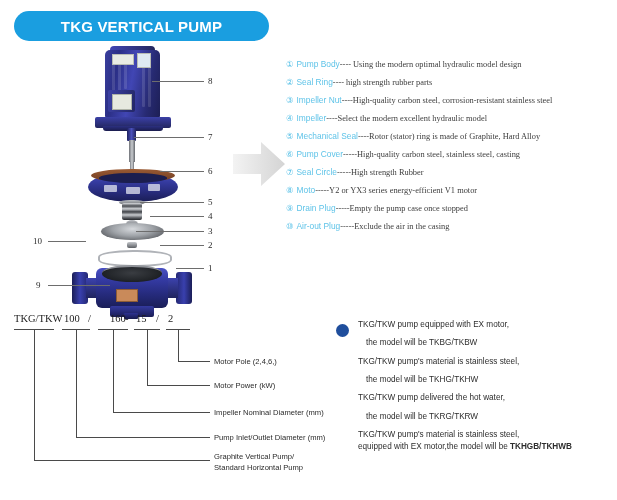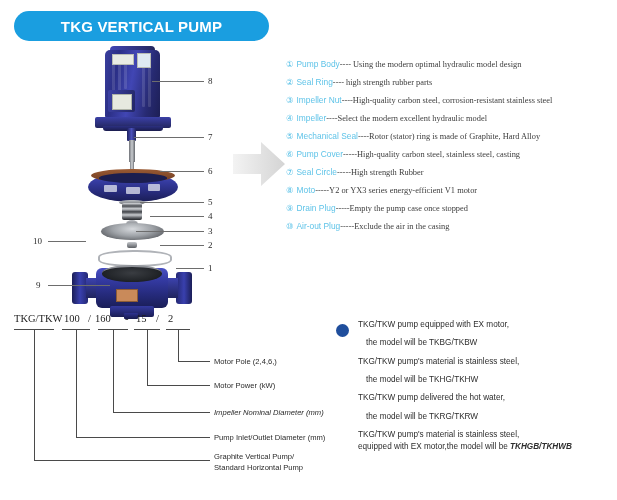--- a/index.html
+++ b/index.html
@@ -192,21 +192,21 @@
   .notes{position:absolute;left:336px;top:320px;width:281px;}
   .note-bullet{
     position:absolute;left:0px;top:4px;width:13px;height:13px;
     border-radius:50%;background:#1f4e9c;
   }
   .note-line{
     font-size:8.2px;color:#2d2d2d;line-height:1.2;margin-bottom:8.5px;
     white-space:nowrap;
   }
   .note-line.indent{padding-left:8px;}
-  .note-bold{font-weight:bold;font-style:italic;}
+  .note-bold{font-weight:bold;}
   .notes-inner{padding-left:22px;}
 </style>
 </head>
 <body>
 
 <div class="page">
 
   <div class="title-banner">
     <span>TKG VERTICAL PUMP</span>
   </div>
@@ -349,21 +349,21 @@
       <span class="legend-part">Air-out Plug</span>
       <span class="legend-desc"> -----Exclude the air in the casing</span>
     </div>
   </div>
 
   <div class="model">
 
     <div class="code-token" style="left:14px;top:0px;">TKG/TKW</div>
     <div class="code-token" style="left:64px;top:0px;">100</div>
     <div class="code-sep" style="left:88px;top:0px;">/</div>
-    <div class="code-token" style="left:95px;top:0px;">160</div>
+    <div class="code-token" style="left:110px;top:0px;">160</div>
     <div class="code-sep" style="left:125px;top:0px;">-</div>
     <div class="code-token" style="left:136px;top:0px;">15</div>
     <div class="code-sep" style="left:156px;top:0px;">/</div>
     <div class="code-token" style="left:168px;top:0px;">2</div>
 
     <div class="code-underline" style="left:14px;top:16px;width:40px;"></div>
     <div class="code-underline" style="left:62px;top:16px;width:28px;"></div>
     <div class="code-underline" style="left:98px;top:16px;width:30px;"></div>
     <div class="code-underline" style="left:134px;top:16px;width:26px;"></div>
     <div class="code-underline" style="left:166px;top:16px;width:24px;"></div>
@@ -375,21 +375,21 @@
     <div class="code-drop" style="left:178px;top:16px;height:32px;"></div>
 
     <div class="code-elbow" style="left:178px;top:48px;width:32px;"></div>
     <div class="code-elbow" style="left:147px;top:72px;width:63px;"></div>
     <div class="code-elbow" style="left:113px;top:99px;width:97px;"></div>
     <div class="code-elbow" style="left:76px;top:124px;width:134px;"></div>
     <div class="code-elbow" style="left:34px;top:147px;width:176px;"></div>
 
     <div class="model-label" style="left:214px;top:43px;">Motor Pole (2,4,6,)</div>
     <div class="model-label" style="left:214px;top:67px;">Motor Power  (kW)</div>
-    <div class="model-label" style="left:214px;top:94px;font-style:italic;">Impeller Nominal Diameter (mm)</div>
+    <div class="model-label" style="left:214px;top:94px;">Impeller Nominal Diameter (mm)</div>
     <div class="model-label" style="left:214px;top:119px;">Pump Inlet/Outlet Diameter (mm)</div>
     <div class="model-label" style="left:214px;top:138px;">Graphite Vertical  Pump/</div>
     <div class="model-label" style="left:214px;top:149px;">Standard  Horizontal Pump</div>
   </div>
 
   <div class="notes">
     <div class="note-bullet"></div>
     <div class="notes-inner">
       <div class="note-line">TKG/TKW pump equipped with EX motor,</div>
       <div class="note-line indent">the model will be TKBG/TKBW</div>

